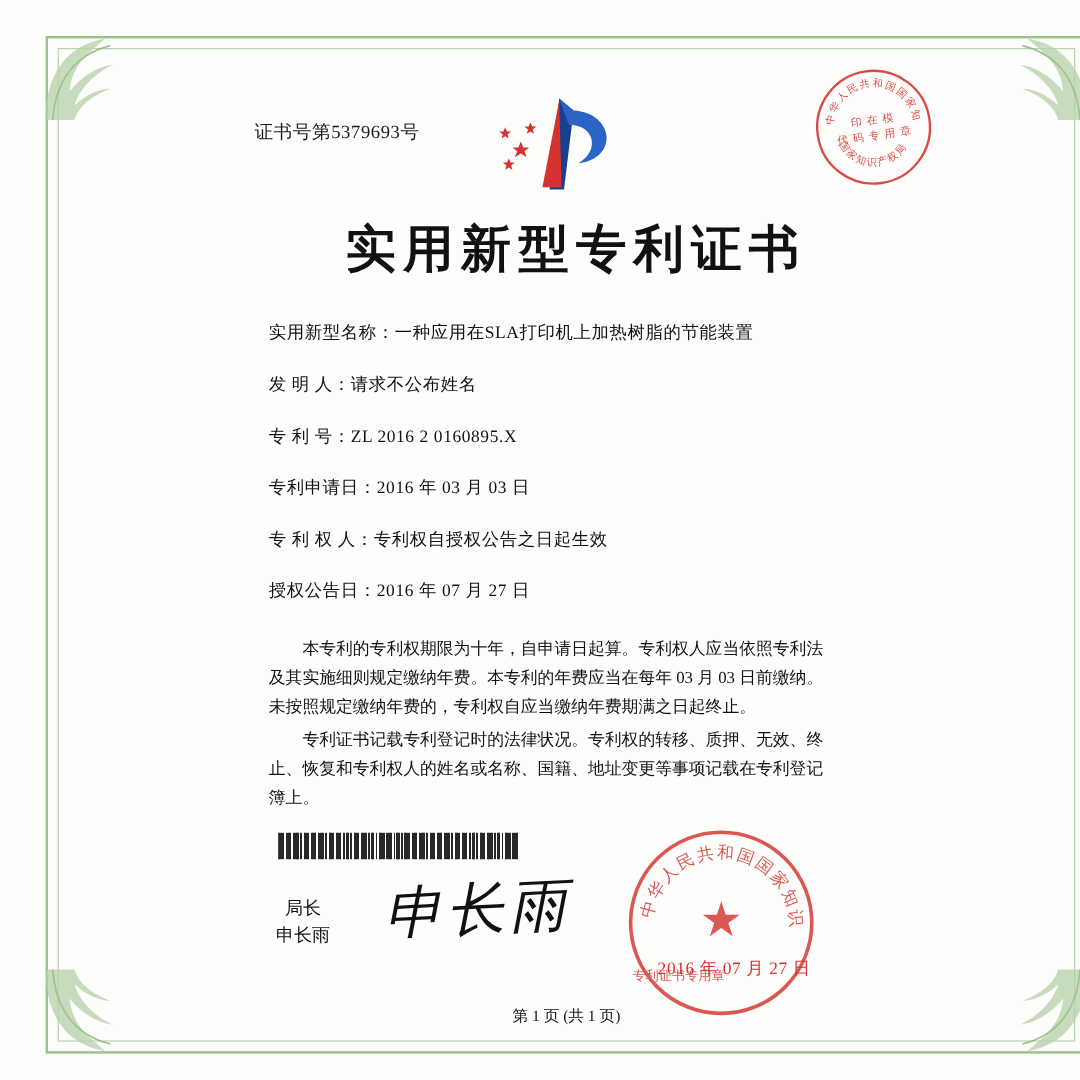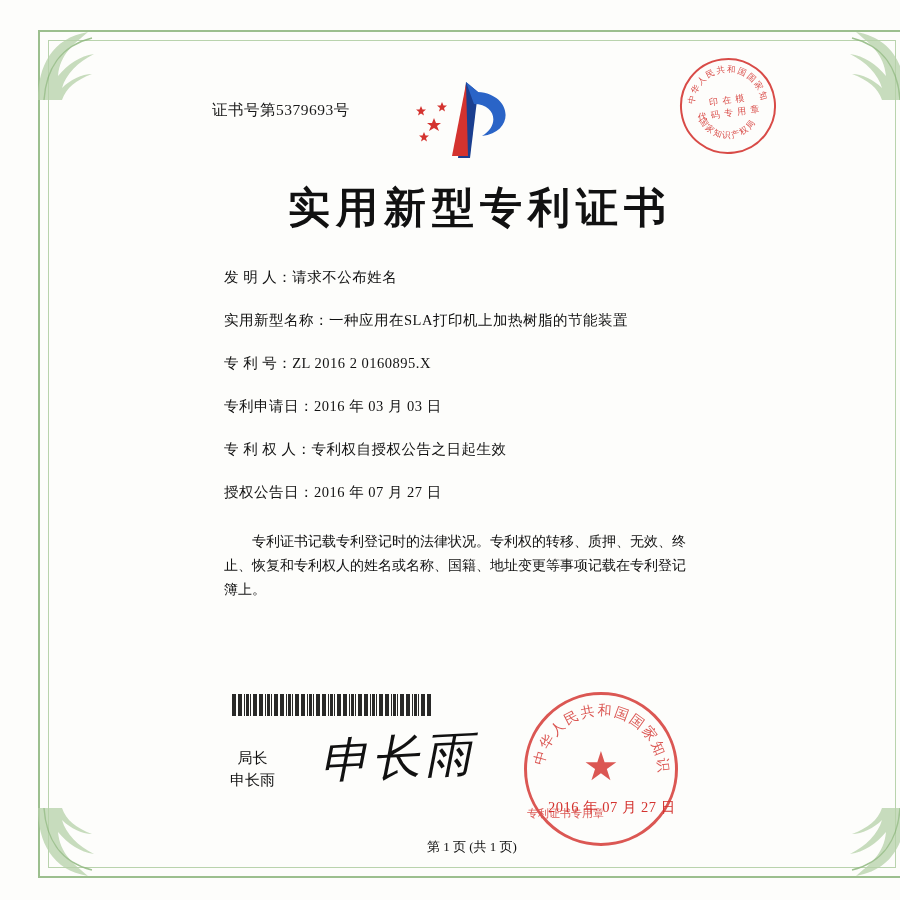--- a/index.html
+++ b/index.html
@@ -316,40 +316,41 @@
         </text>
       </svg>
       <div class="inner-line1">印 在 模</div>
       <div class="inner-line2">代 码 专 用 章</div>
     </div>
 
     <div class="title">实用新型专利证书</div>
 
     <div class="fields">
       <div class="field-row">
+        <span class="field-label">实用新型名称：</span><span class="field-value">一种应用在SLA打印机上加热树脂的节能装置</span>
+      </div>
+      <div class="field-row">
         <span class="field-label">发 明 人：</span><span class="field-value">请求不公布姓名</span>
       </div>
       <div class="field-row">
-        <span class="field-label">实用新型名称：</span><span class="field-value">一种应用在SLA打印机上加热树脂的节能装置</span>
-      </div>
-      <div class="field-row">
         <span class="field-label">专 利 号：</span><span class="field-value">ZL 2016 2 0160895.X</span>
       </div>
       <div class="field-row">
         <span class="field-label">专利申请日：</span><span class="field-value">2016 年 03 月 03 日</span>
       </div>
       <div class="field-row">
         <span class="field-label">专 利 权 人：</span><span class="field-value">专利权自授权公告之日起生效</span>
       </div>
       <div class="field-row">
         <span class="field-label">授权公告日：</span><span class="field-value">2016 年 07 月 27 日</span>
       </div>
     </div>
 
     <div class="body-text">
+      <p>本专利的专利权期限为十年，自申请日起算。专利权人应当依照专利法及其实施细则规定缴纳年费。本专利的年费应当在每年 03 月 03 日前缴纳。未按照规定缴纳年费的，专利权自应当缴纳年费期满之日起终止。</p>
       <p>专利证书记载专利登记时的法律状况。专利权的转移、质押、无效、终止、恢复和专利权人的姓名或名称、国籍、地址变更等事项记载在专利登记簿上。</p>
     </div>
 
     <div class="barcode"></div>
 
     <div class="sign-label">
       <div>局长</div>
       <div>申长雨</div>
     </div>
 

